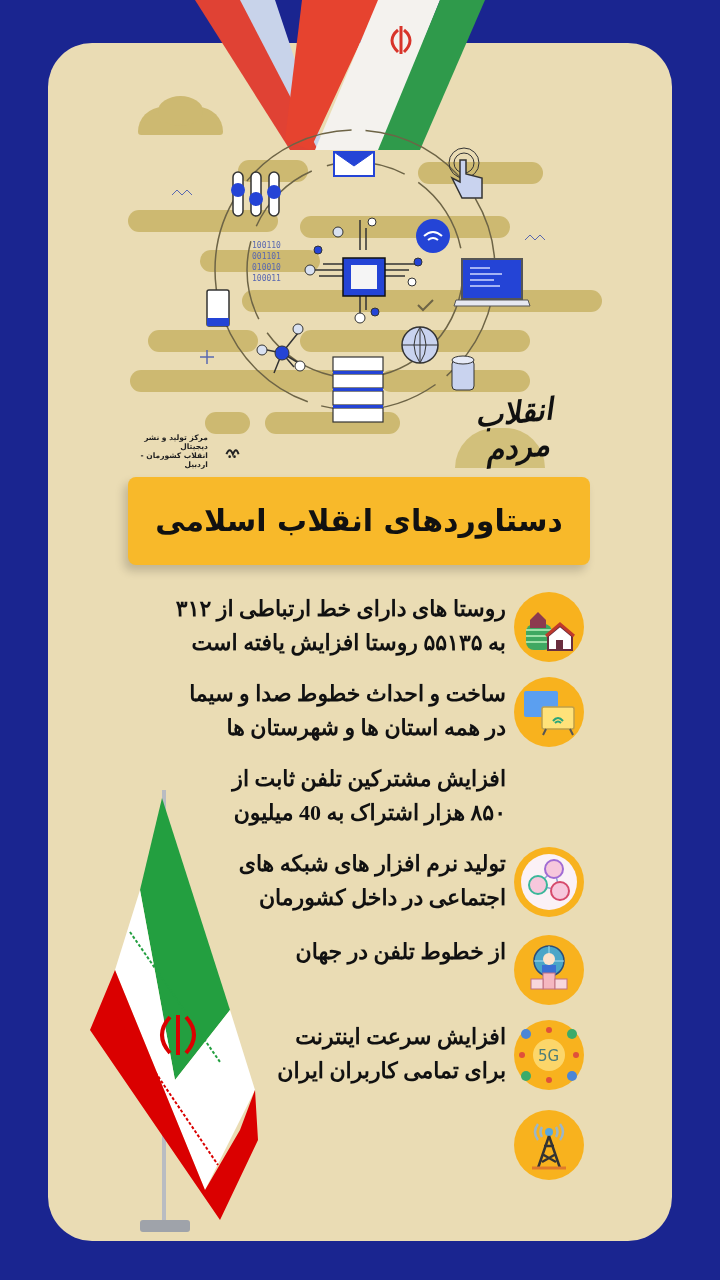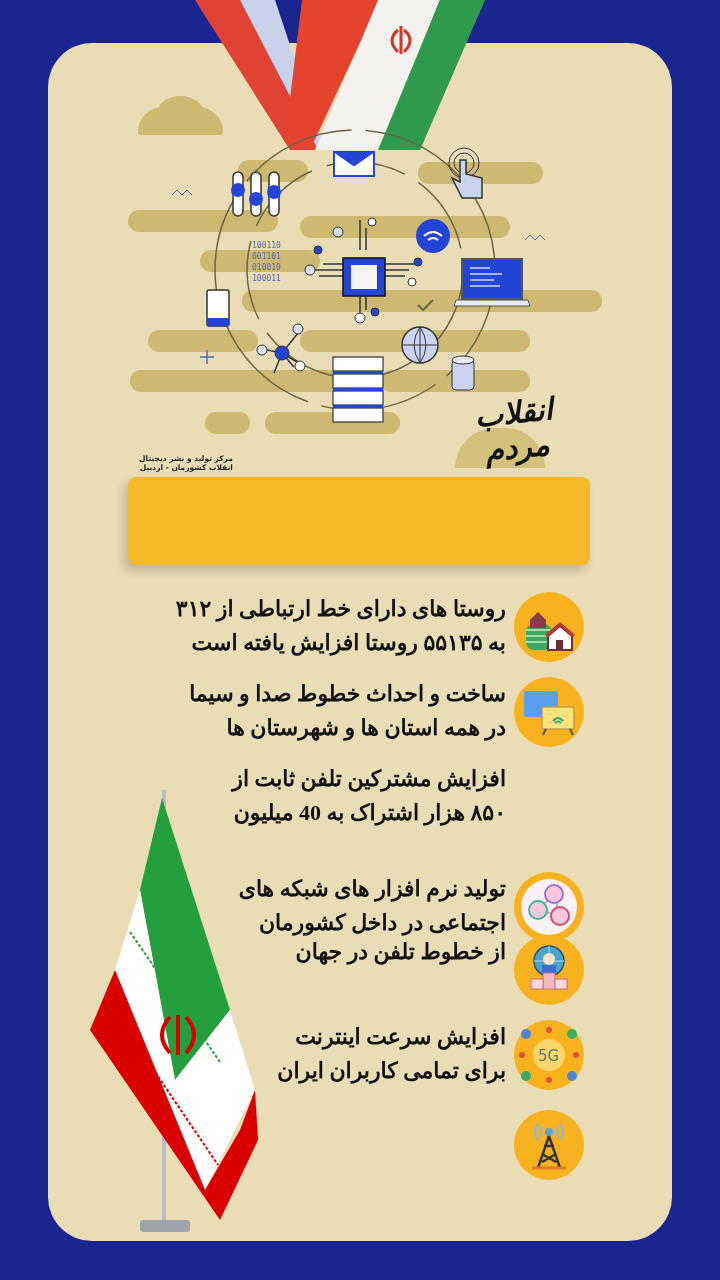--- a/index.html
+++ b/index.html
@@ -29,21 +29,21 @@
   .title-line1 { font-family:"DejaVu Sans", sans-serif; font-weight:bold; font-size:30px; color:#111; line-height:36px; }
   .title-line2 { font-family:"DejaVu Sans", sans-serif; font-weight:bold; font-size:26px; color:#111; line-height:32px; }
   
   .brand-calligraphy {
     position:absolute; left:440px; top:395px; width:150px; height:60px;
     font-family:"DejaVu Serif", serif; font-weight:bold; font-style:italic;
     font-size:30px; color:#111; direction:rtl; text-align:center;
     transform:rotate(-6deg);
   }
   .brand-hill { position:absolute; left:455px; top:428px; width:90px; height:40px; background:#d2c07b; border-radius:45px 45px 0 0; }
-  .org-logo { position:absolute; left:132px; top:438px; width:108px; height:26px; direction:rtl; display:flex; align-items:center; gap:16px;flex-direction:column; }
+  .org-logo { position:absolute; left:132px; top:438px; width:108px; height:26px; direction:rtl; display:flex; align-items:center; gap:16px; }
   .org-logo .txt { font-size:7.5px; font-weight:bold; color:#222; line-height:9px; text-align:right; }
   
   .item { position:absolute; left:0; width:720px; height:70px; }
   .item .icon-circle {
     position:absolute; left:514px; top:0; width:70px; height:70px; border-radius:50%;
     background:#f8b21e;
   }
   .item .text {
     position:absolute; right:214px; top:0; width:330px; direction:rtl; text-align:right;
     font-family:Liberation Serif, serif; font-weight:bold; font-size:22px; line-height:34px; color:#111;
@@ -172,20 +172,21 @@
     <circle cx="7" cy="17" r="1.6" fill="#222"></circle>
       <circle cx="13" cy="17" r="1.6" fill="#222"></circle>
   </svg>
   <div class="txt">
     <div>مرکز تولید و نشر دیجیتال</div>
     <div>انقلاب کشورمان - اردبیل</div>
   </div>
 </div>
 
 <div class="title-box">
+  <div class="title-line1">دستاوردهای انقلاب اسلامی</div>
 </div>
 
 <div class="item" style="top:592px;">
   <div class="icon-circle">
     <svg width="70" height="70" viewBox="0 0 70 70">
       <rect x="12" y="32" width="26" height="26" rx="8" fill="#3fa862"></rect>
       <path d="M12 38h26M12 44h26M12 50h26" stroke="#9ee0a8" stroke-width="2"></path>
       <path d="M16 28 l8 -8 l8 8 v8 h-16z" fill="#8c3b4f"></path>
       <path d="M34 44 l12 -10 l12 10 v14 h-24z" fill="#ffffff" stroke="#6a2e3f" stroke-width="2"></path>
       <path d="M32 44 l14 -12 l14 12" stroke="#c0392b" stroke-width="3" fill="none"></path>
@@ -213,21 +214,21 @@
   </div>
 </div>
 
 <div class="item" style="top:762px;">
   <div class="text">
     <div>افزایش مشترکین تلفن ثابت از</div>
     <div>۸۵۰ هزار اشتراک به 40 میلیون</div>
   </div>
 </div>
 
-<div class="item" style="top:847px;margin-top:25px;">
+<div class="item" style="top:847px;">
   <div class="icon-circle">
     <svg width="70" height="70" viewBox="0 0 70 70">
       <circle cx="35" cy="35" r="28" fill="#fbf1f6"></circle>
       <path d="M40 22 L24 38 M40 22 L46 44 M24 38 L46 44" stroke="#8fa3d4" stroke-width="1.5"></path>
       <circle cx="40" cy="22" r="9" fill="#f7c7dc" stroke="#a16bd4" stroke-width="2"></circle>
       <circle cx="24" cy="38" r="9" fill="#f7c7dc" stroke="#3bb79a" stroke-width="2"></circle>
       <circle cx="46" cy="44" r="9" fill="#f7c7dc" stroke="#d64a6b" stroke-width="2"></circle>
     </svg>
   </div>
   <div class="text">

